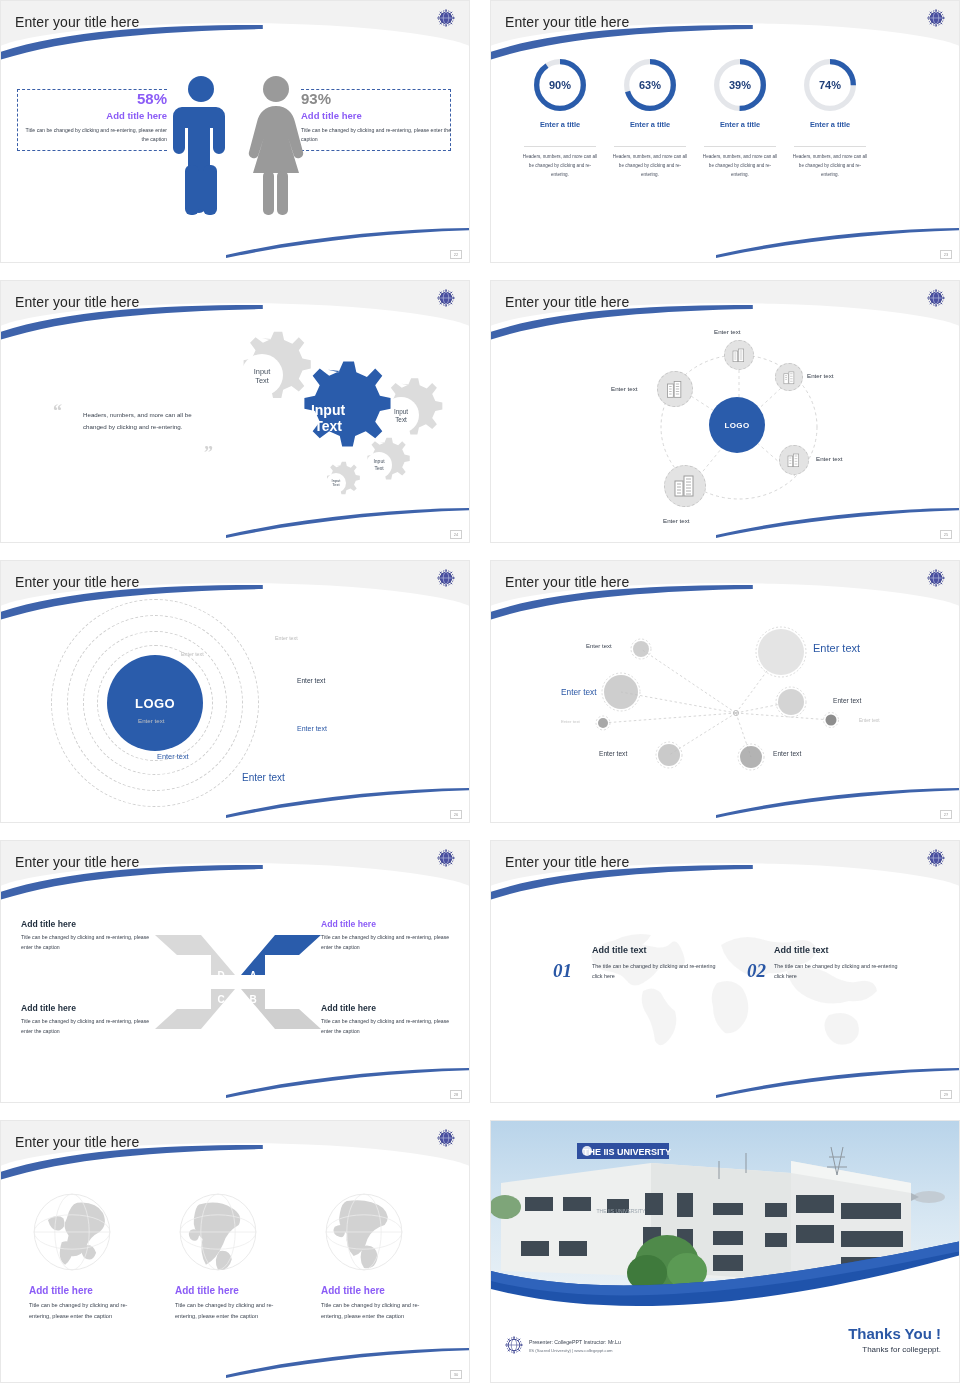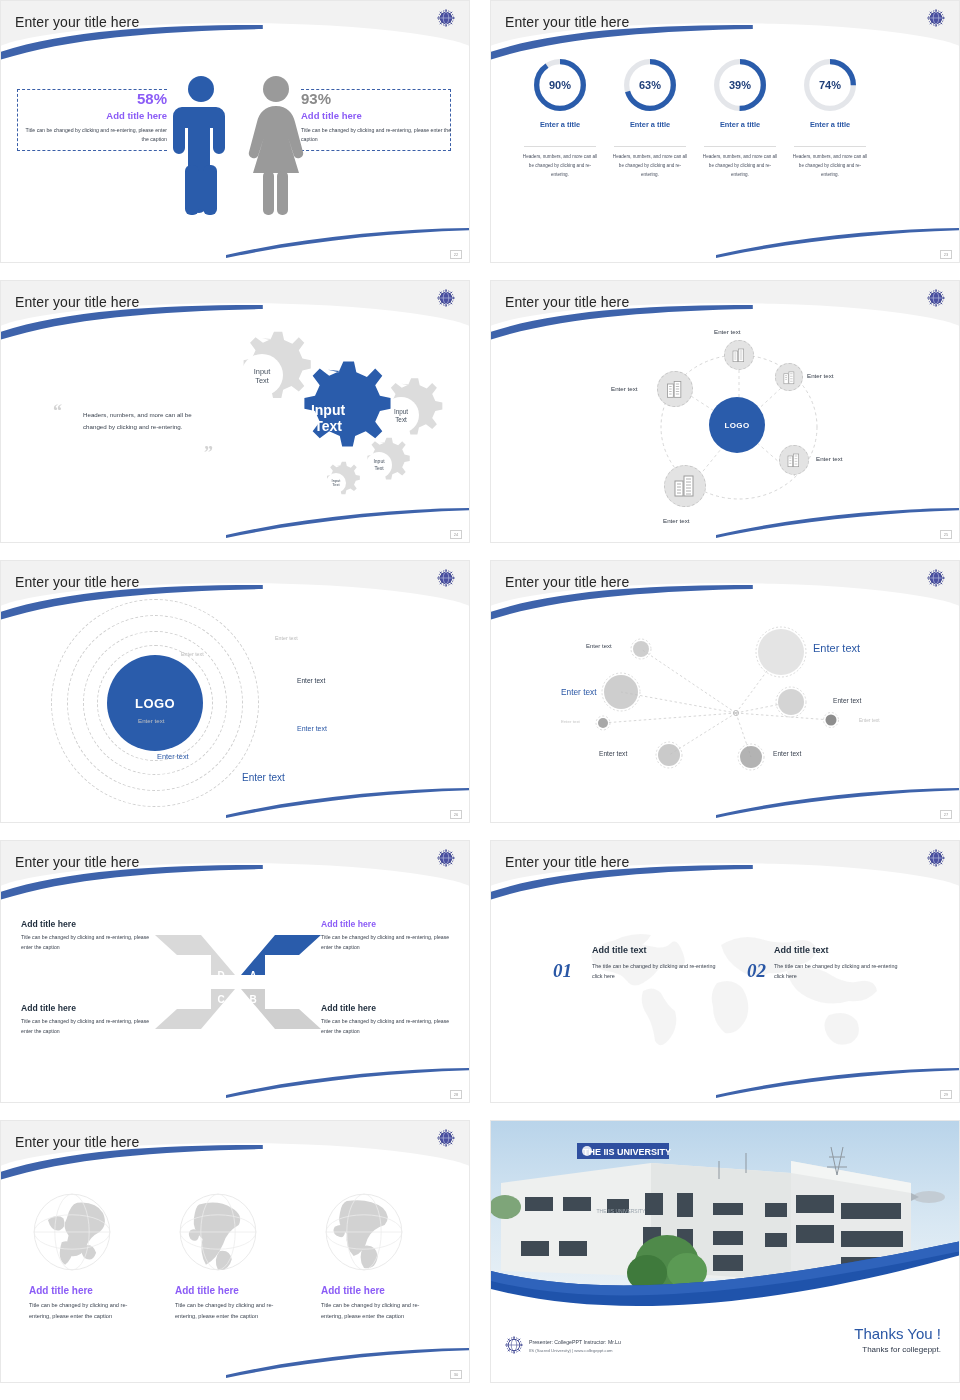--- a/index.html
+++ b/index.html
@@ -72,21 +72,21 @@
   .quad-t{font-size:8.6px;font-weight:bold;margin-bottom:4px;}
   .quad-b{font-size:5.2px;color:#3c4450;line-height:1.85;}
   
   .bignum{font-size:19px;font-weight:bold;color:#2a57a5;font-style:italic;
     font-family:"Liberation Serif",serif;}
   
   .globe-col{width:120px;}
   
   .photo{position:absolute;left:0;top:0;width:470px;height:190px;overflow:hidden;}
   .thanks{position:absolute;right:18px;bottom:28px;text-align:right;}
-  .thanks-h{font-size:15px;font-weight:normal;color:#2a57a5;}
+  .thanks-h{font-size:15px;font-weight:bold;color:#2a57a5;}
   .thanks-s{font-size:8px;color:#2d3748;margin-top:3px;}
   .presenter{position:absolute;left:38px;bottom:28px;font-size:5.2px;
     color:#3a4250;line-height:1.7;}
   .plogo{position:absolute;left:12px;bottom:26px;width:22px;height:22px;}
 </style>
 </head>
 <body>
 
 <div class="grid">
 

